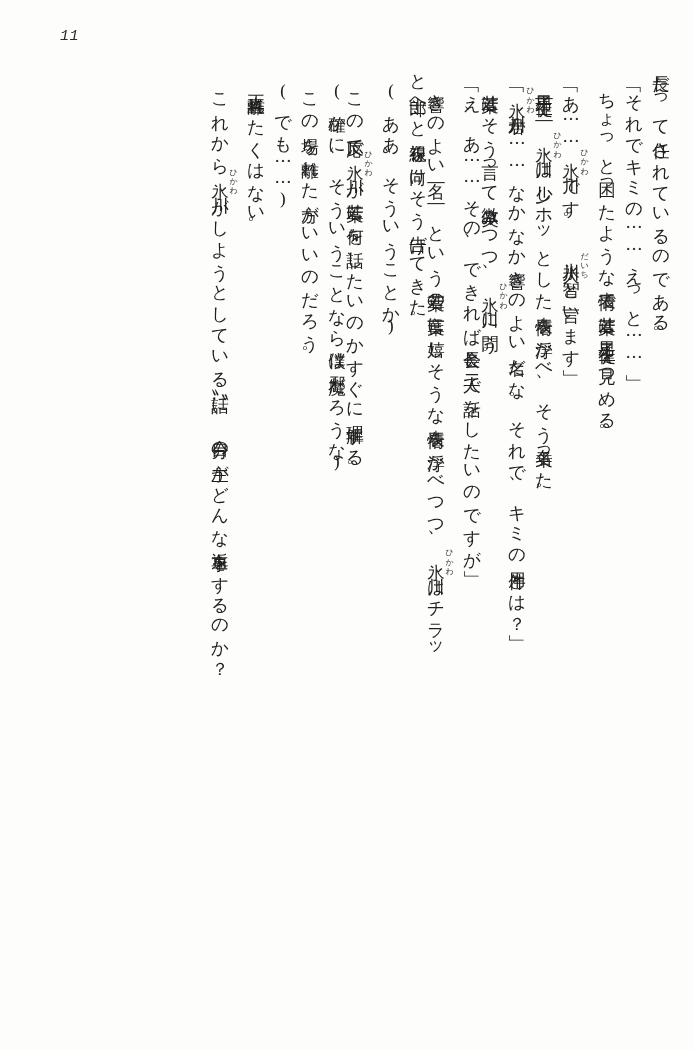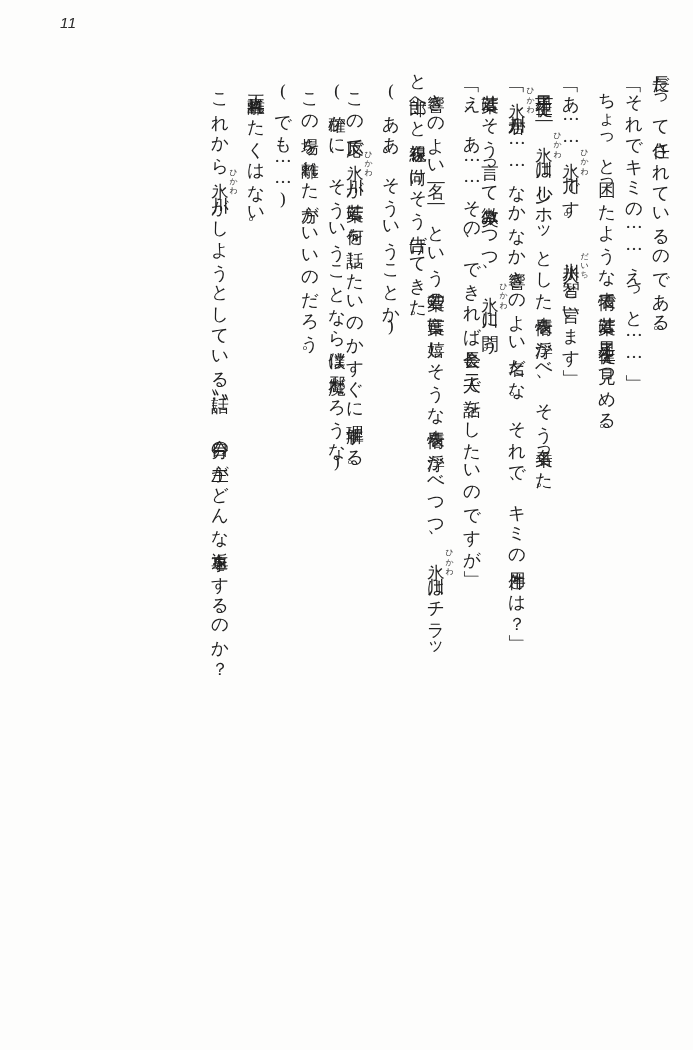--- a/index.html
+++ b/index.html
@@ -18,23 +18,23 @@
   #page {
     position: relative;
     width: 693px;
     height: 1050px;
     background: #fdfdfc;
   }
 
   
   #page-number {
     position: absolute;
-    top: 14px;
+    top: 28px;
     left: 60px;
-    font-family: Liberation Sans, sans-serif;
+    font-family: Liberation Mono, monospace;
     font-style: italic;
     font-size: 15px;
     color: #2b2b2b;
     letter-spacing: 0.5px;
   }
 
   
   #text-body {
     position: absolute;
     top: 62px;

